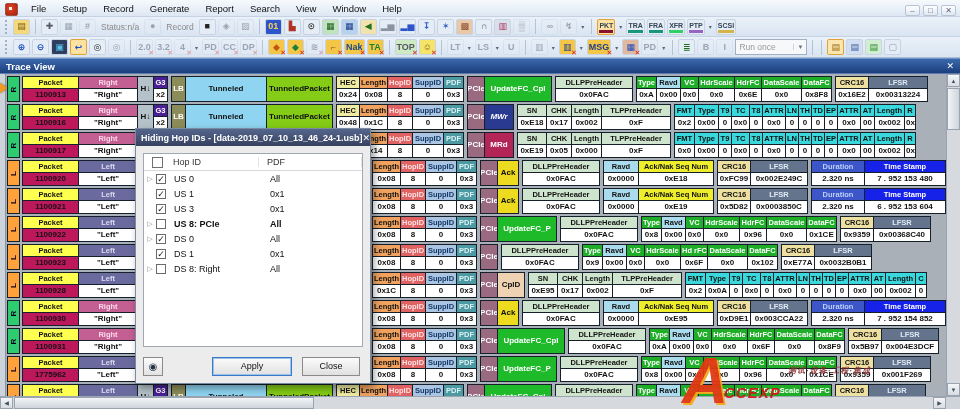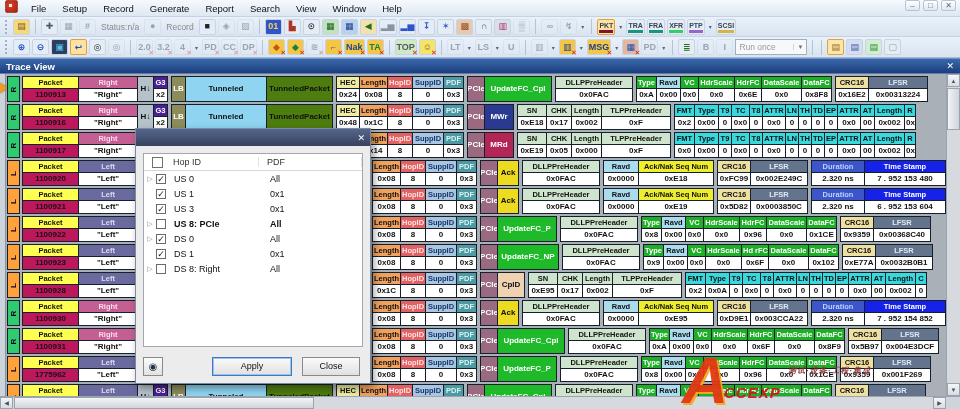--- a/index.html
+++ b/index.html
@@ -1,20 +1,20 @@
 <!DOCTYPE html>
 <html><head>
 <meta charset="utf-8">
 <style>
   *{box-sizing:border-box;margin:0;padding:0}
   html,body{background:#555}
   .app{position:relative;width:960px;height:409px;overflow:hidden;background:#dbe5f1;
        font-family:"Liberation Sans","DejaVu Sans",sans-serif;-webkit-font-smoothing:antialiased}
   
-  .menubar{position:absolute;left:0;top:0;right:0;height:17px;display:flex;align-items:flex-start;
+  .menubar{position:absolute;left:0;top:0;right:0;height:17px;display:flex;align-items:flex-end;
            background:linear-gradient(#f6fafd,#dde7f3);border-bottom:1px solid #c4d2e4;padding-left:3px}
   .appicon{width:13px;height:13px;border:1px solid #a05040;border-radius:2px;margin:0 5px 0 2px;
            background:radial-gradient(circle at 42% 40%, #f0f0f0 18%, #d83c20 20%, #a82410 90%)}
   .menuitems{display:flex;height:100%}
   .menu-item{padding:0 8px;font-size:9.5px;color:#111;display:flex;align-items:center;cursor:default}
   .wincontrols{margin-left:auto;display:flex;gap:3px;padding-right:4px}
   .winbtn{width:15px;height:11px;font-size:8px;line-height:10px;text-align:center;color:#667;
           border:1px solid #b8c4d4;background:linear-gradient(#fff,#dfe7f1);border-radius:2px}
   
   .toolbar{position:absolute;left:0;right:0;display:flex;align-items:center;gap:2px;padding:0 3px;
@@ -70,21 +70,21 @@
   .cell.tall{justify-content:center;align-items:center;font-size:8px;font-weight:bold;white-space:nowrap;
              overflow:hidden;line-height:10px;text-align:center}
   
   .s-pkt .ch{background:#ffff4f}.s-pkt .cv{background:#be185d}
   .s-dirR .ch{background:#c45f93;color:#ffd9ea}
   .s-dirL .ch{background:#6a6a9e;color:#dcdcf4}
   .s-mh{background:#b6c2ca;color:#111}
   .s-g3 .ch{background:#4b1f96;color:#fff}
   .s-lb{background:#8c8c5a;color:#fff}
   .s-tun{background:#8fd4f0;color:#052;color:#111}
-  .s-tpk{background:#4d7c0f;color:#111}
+  .s-tpk{background:#84cc16;color:#111}
   .s-hec .ch{background:#f0eca2}
   .s-len .ch{background:#f0a25e}
   .s-hop .ch{background:#e06262;color:#ffe2e2}
   .s-sup .ch{background:#a9c5e1;color:#16396a}
   .s-pdf .ch{background:#4e9aa2;color:#dbf2f6}
   .s-pcie{background:#9a6a80;color:#fff}
   .s-mwr{background:#2a3a90;color:#fff}
   .s-mrd{background:#b22556;color:#fff}
   .s-ack{background:#ecdb1e;color:#111}
   .s-fcg{background:#1fba2a;color:#fff}
@@ -554,21 +554,21 @@
               <div class="ch">SuppID</div>
               <div class="cv">0</div>
             </div>
             <div class="cell s-pdf" style="width: 21px; min-width: 21px;">
               <div class="ch">PDF</div>
               <div class="cv">0x3</div>
             </div>
           </div>
           <div class="seg">
             <div class="cell s-pcie tall" style="width: 18px; min-width: 18px;">PCIe</div>
-            <div class="cell s-mwr tall" style="width: 19px; min-width: 30px;">MWr</div>
+            <div class="cell s-mwr tall" style="width: 19px; min-width: 30px; font-style: italic;">MWr</div>
           </div>
           <div class="seg">
             <div class="cell s-grn" style="width: 30px; min-width: 30px;">
               <div class="ch">SN</div>
               <div class="cv">0xE18</div>
             </div>
             <div class="cell s-grn" style="width: 26px; min-width: 26px;">
               <div class="ch">CHK</div>
               <div class="cv">0x17</div>
             </div>
@@ -1035,21 +1035,20 @@
               <div class="ch">SuppID</div>
               <div class="cv">0</div>
             </div>
             <div class="cell s-pdf" style="width: 21px; min-width: 21px;">
               <div class="ch">PDF</div>
               <div class="cv">0x3</div>
             </div>
           </div>
           <div class="seg">
             <div class="cell s-pcie tall" style="width: 18px; min-width: 18px;">PCIe</div>
-            <div class="cell s-fcg tall" style="width: 62px; min-width: 62px;">UpdateFC_NP</div>
           </div>
           <div class="seg">
             <div class="cell s-grn" style="width: 78px; min-width: 78px;">
               <div class="ch">DLLPPreHeader</div>
               <div class="cv">0x0FAC</div>
             </div>
           </div>
           <div class="seg">
             <div class="cell s-tgrn" style="width: 21px; min-width: 21px;">
               <div class="ch">Type</div>
@@ -1544,20 +1543,21 @@
 
   <div class="hscroll">
     <div class="hbtn hl1">◀</div>
     <div class="hthumb"></div>
     <div class="hbtn hr1">▶</div>
     <div class="hcorner"></div>
   </div>
 
   <div class="dlg">
     <div class="dtitle">
+      <span>Hiding Hop IDs - [data-2019_07_10_13_46_24-1.usb]</span>
       <span class="dclose">✕</span>
     </div>
     <div class="dlist">
       <div class="dhead">
         <span class="dhcb"></span>
         <span class="dhcol1">Hop ID</span>
         <span class="dhcol2">PDF</span>
       </div>
       <div id="dlg-rows">
           <div class="dlgrow">

